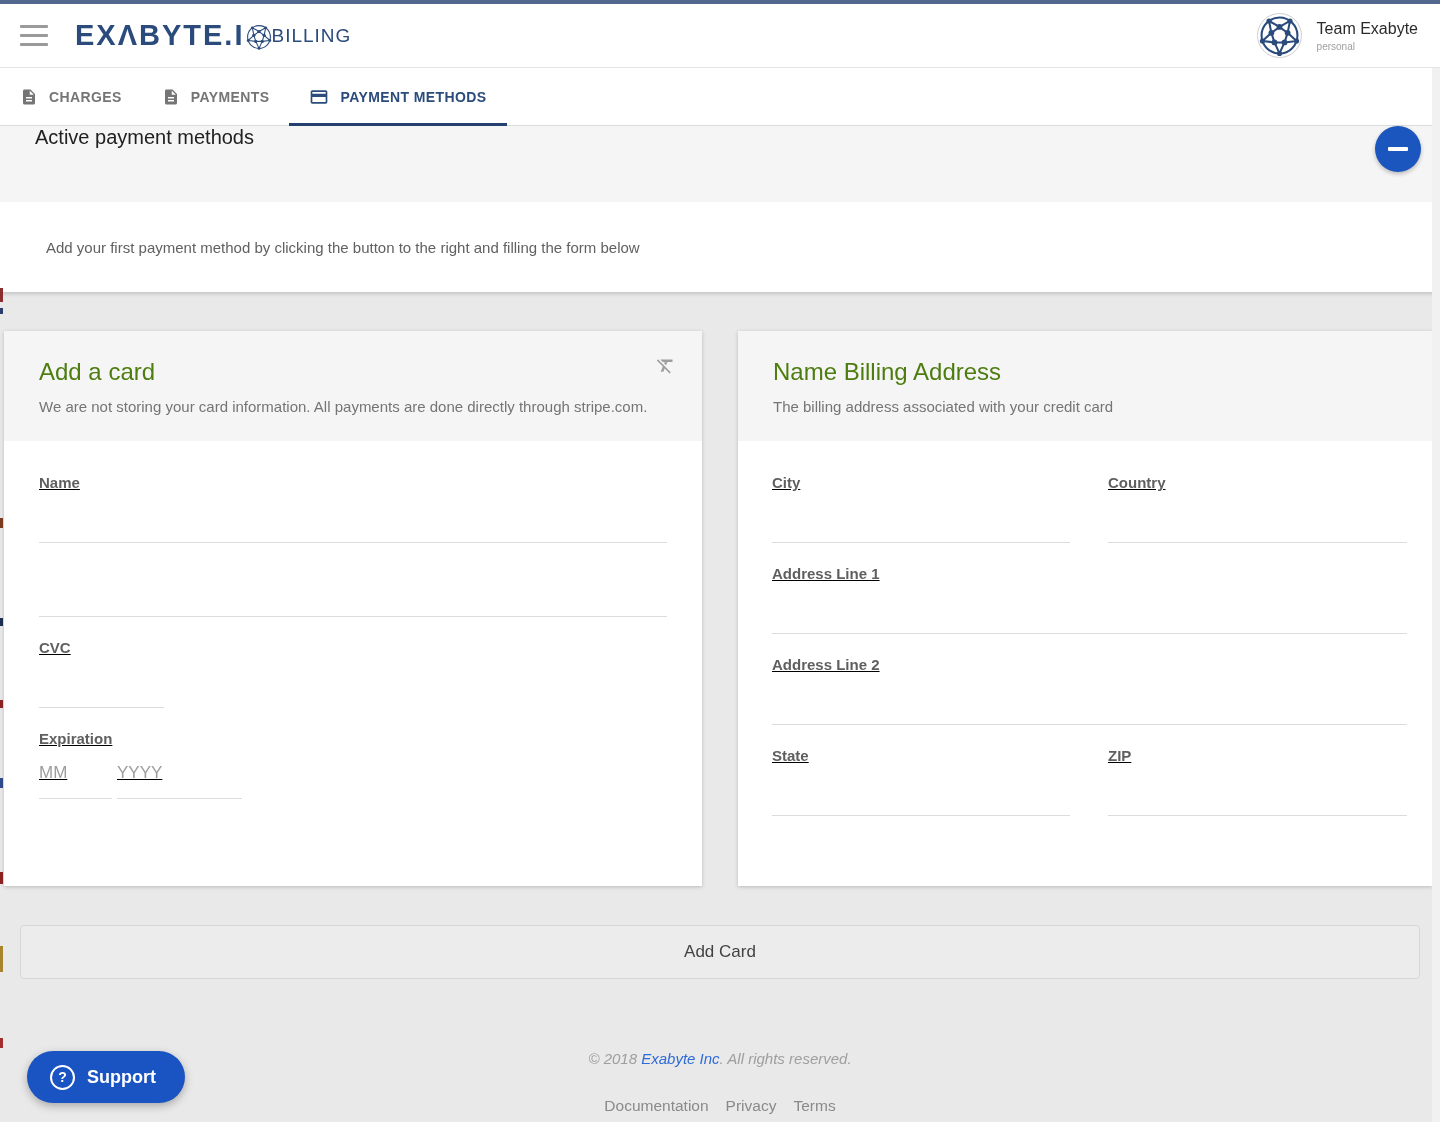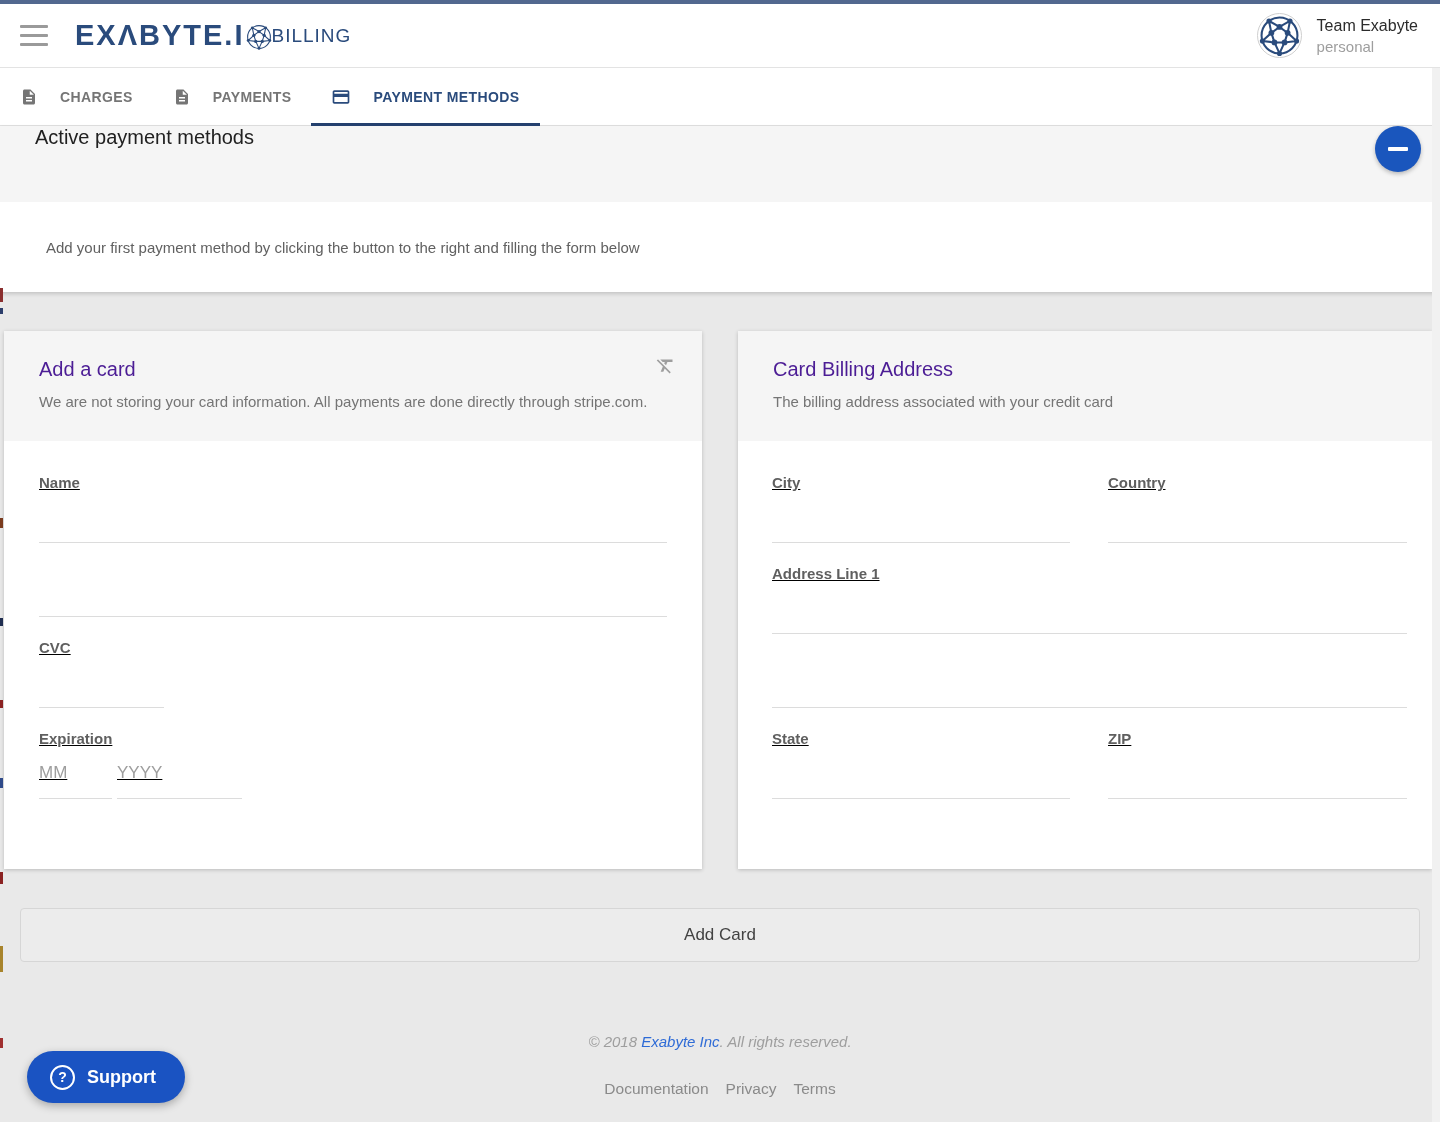--- a/index.html
+++ b/index.html
@@ -15,43 +15,43 @@
   .hamburger{width:28px;display:flex;flex-direction:column;gap:6px;cursor:pointer;}
   .hamburger span{height:3px;background:#9a9a9a;border-radius:1px;}
   .logo{display:flex;align-items:center;margin-left:27px;cursor:pointer;}
   .logo-text{font-size:29px;font-weight:600;letter-spacing:2px;color:#2a4b7c;}
   .logo svg{margin-left:1px;margin-top:2px;}
   .billing-label{font-size:19px;letter-spacing:1px;color:#2a4b7c;}
   .header-right{margin-left:auto;display:flex;align-items:center;gap:15px;cursor:pointer;margin-right:2px;}
   .avatar{width:45px;height:45px;border-radius:50%;background:#fff;border:1px solid #cfcfcf;
     display:flex;align-items:center;justify-content:center;box-sizing:border-box;}
   .team-name{font-size:16px;color:#2b2b2b;}
-  .team-type{font-size:15px;color:#9e9e9e;margin-top:3px;}
+  .team-type{font-size:10px;color:#9e9e9e;margin-top:3px;}
   
   .tabbar{height:58px;background:#fff;border-bottom:1px solid #e0e0e0;display:flex;box-sizing:border-box;}
-  .tab{display:flex;align-items:center;gap:22px;padding:0 20px;font-size:14px;font-weight:700;
+  .tab{display:flex;align-items:center;gap:11px;padding:0 20px;font-size:14px;font-weight:700;
     letter-spacing:.4px;color:#757575;cursor:pointer;position:relative;}
   .tab.active{color:#2a4b7c;}
   .tab.active::after{content:"";position:absolute;left:0;right:0;bottom:-1px;height:3px;background:#24406e;}
   
   .panel{background:#fff;box-shadow:0 2px 4px rgba(0,0,0,.16);}
   .panel-header{background:#f5f5f5;height:76px;display:flex;
     padding:0 19px 0 35px;box-sizing:border-box;}
   .panel-title{font-size:20px;color:#212121;}
   .collapse-btn{margin-left:auto;width:46px;height:46px;border-radius:50%;background:#1a56bd;border:none;
     display:flex;align-items:center;justify-content:center;cursor:pointer;box-shadow:0 2px 4px rgba(0,0,0,.25);}
   .collapse-btn .minus{width:20px;height:3.5px;background:#fff;border-radius:1px;}
   .panel-desc{height:90px;display:flex;align-items:center;padding:0 46px;font-size:15px;color:#616161;}
   
   .cards-row{display:flex;gap:36px;margin:39px 8px 0 4px;}
   .card{background:#fff;box-shadow:0 1px 4px rgba(0,0,0,.2);}
   .card.left{width:698px;flex:none;box-sizing:border-box;}
   .card.right{flex:1;}
   .card-header{background:#f5f5f5;height:110px;box-sizing:border-box;padding:27px 28px 0 35px;position:relative;}
-  .card-title{font-size:20px;color:#4c1d95;}
+  .card-title{font-size:24px;color:#4d7c0f;}
   .card-subtitle{font-size:15px;color:#757575;margin-top:12px;}
   .clear-btn{position:absolute;top:20px;right:22px;background:none;border:none;cursor:pointer;padding:4px;}
   .card-body{padding:33px 35px 48px;}
   .card.right .card-body{padding:33px 25px 48px 34px;}
   .field{margin-bottom:22px;text-decoration:underline;}
   .field:last-child{margin-bottom:0;}
   .field label{display:block;font-size:15px;font-weight:700;color:#5f5f5f;}
   .field input{display:block;border:none;border-bottom:1px solid #dcdcdc;background:transparent;height:52px;
     width:100%;font-size:17px;color:#212121;outline:none;padding:0;box-sizing:border-box;font-family:inherit;}
   .field input::placeholder{color:#9e9e9e;}
@@ -217,39 +217,40 @@
         <div class="exp-inputs">
           <input type="text" class="mm" placeholder="MM" style="">
           <input type="text" class="yyyy" placeholder="YYYY" style="">
         </div>
       </div>
     </div>
   </div>
 
   <div class="card right">
     <div class="card-header">
-      <div class="card-title">Card Billing Address</div>
+      <div class="card-title">Name Billing Address</div>
       <div class="card-subtitle">The billing address associated with your credit card</div>
     </div>
     <div class="card-body">
       <div class="form-row">
         <div class="field col1">
           <label>City</label>
           <input type="text" style="">
         </div>
         <div class="field col2">
           <label>Country</label>
           <input type="text" style="">
         </div>
       </div>
       <div class="field">
         <label>Address Line 1</label>
         <input type="text" style="">
       </div>
       <div class="field">
+        <label>Address Line 2</label>
         <input type="text" style="">
       </div>
       <div class="form-row">
         <div class="field col1">
           <label>State</label>
           <input type="text" style="">
         </div>
         <div class="field col2">
           <label>ZIP</label>
           <input type="text" style="">

